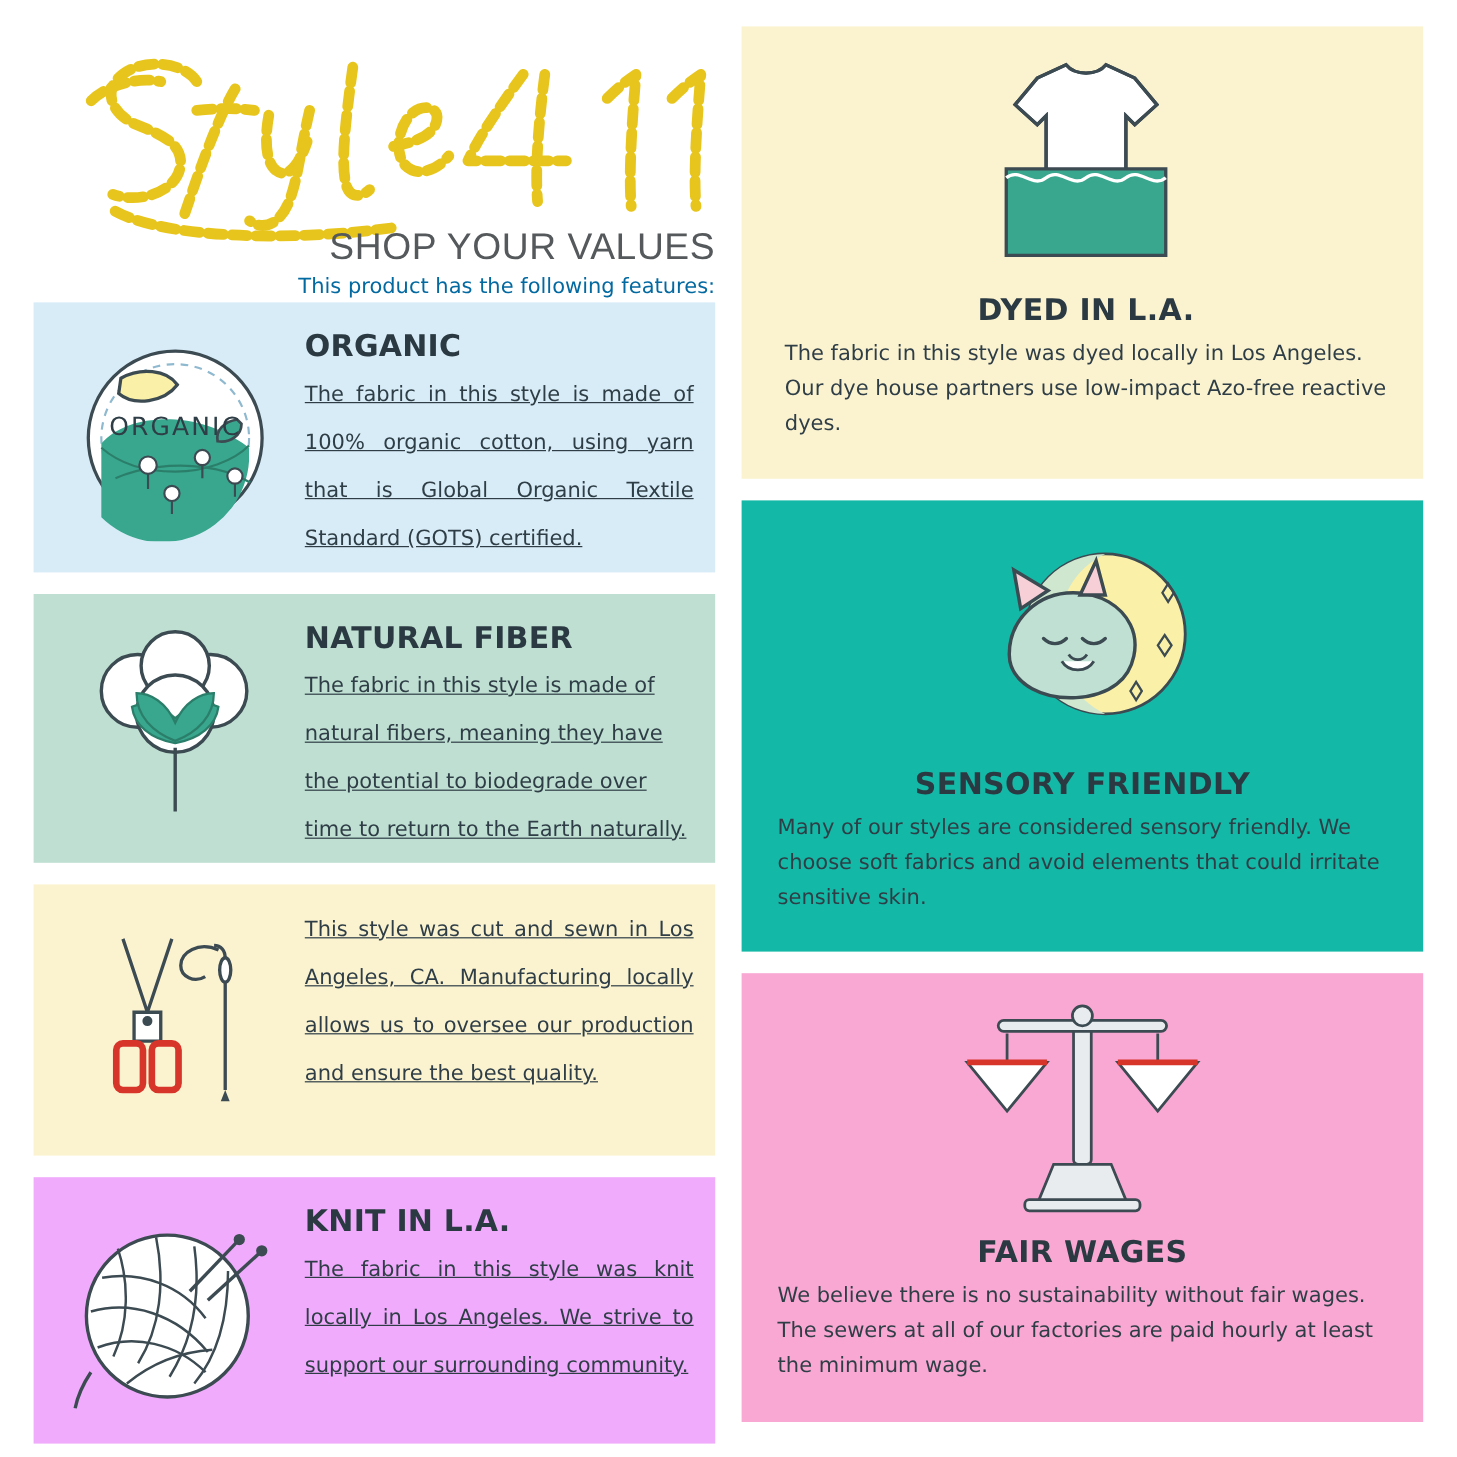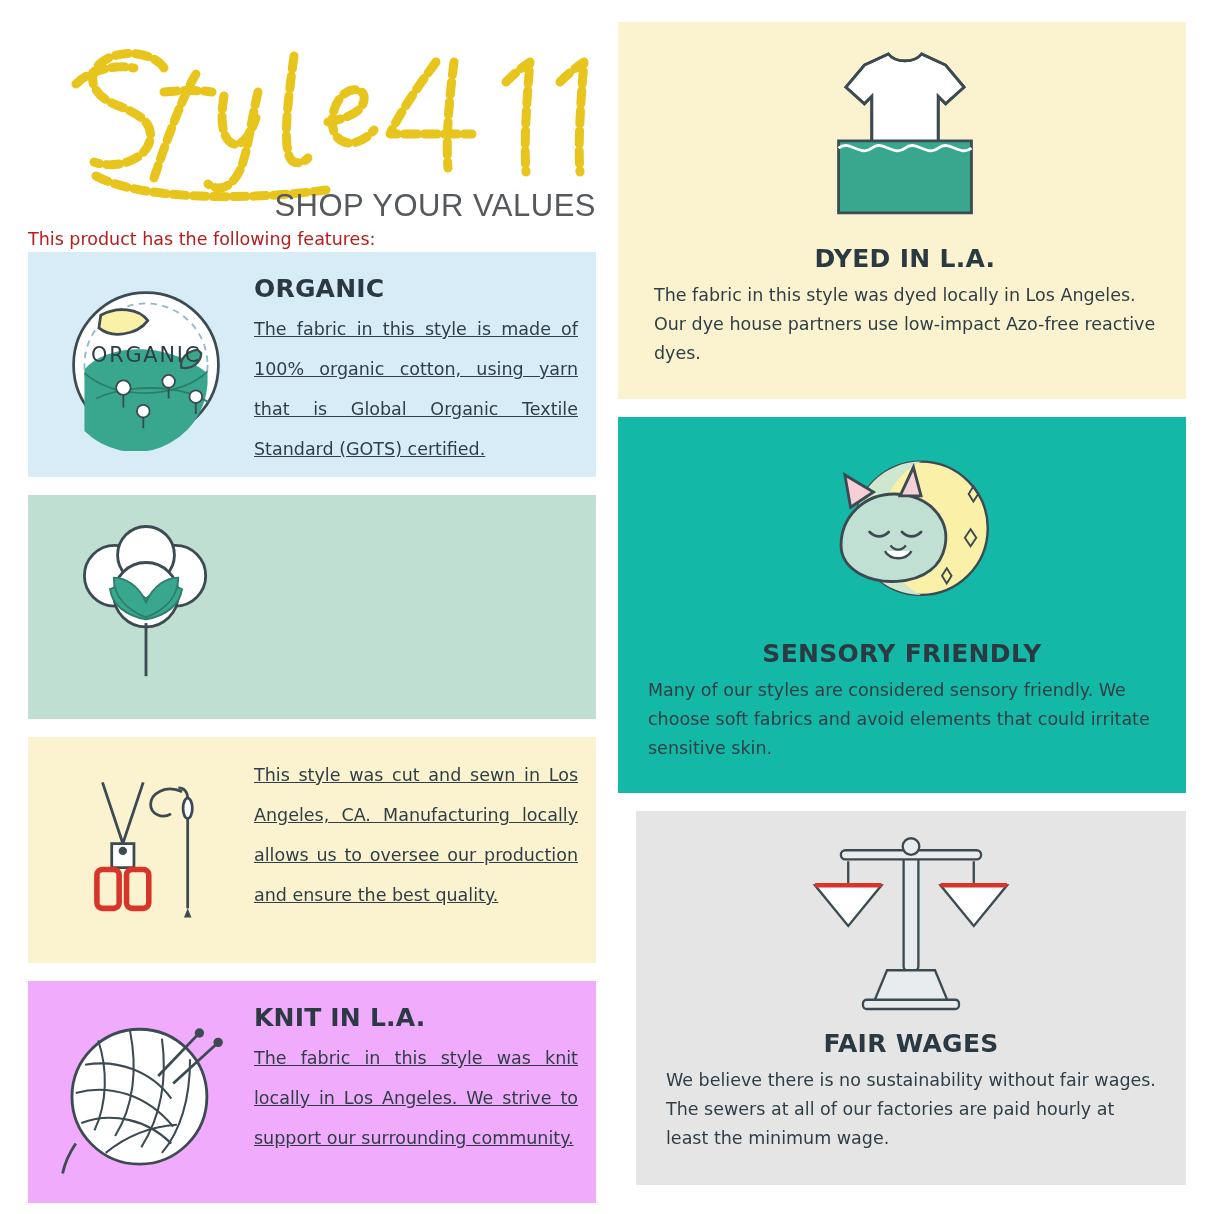--- a/index.html
+++ b/index.html
@@ -56,23 +56,24 @@
     font-family: "Liberation Sans", sans-serif;
     font-size: 31px;
     letter-spacing: 0.5px;
     color: #55595b;
   }
   .brand-sub {
     position: absolute;
     left: 0;
     top: 207px;
     width: 568px;
+    text-align: right;
     font-family: "DejaVu Sans", sans-serif;
     font-size: 17.5px;
-    color: #b91c1c;
+    color: #0369a1;
   }
 
   
   .card {
     position: relative;
     box-sizing: border-box;
     margin-bottom: 18px;
     overflow: hidden;
   }
   .card-left {
@@ -216,20 +217,24 @@
             <circle cx="62" cy="62" r="32"></circle>
             <circle cx="126" cy="62" r="32"></circle>
             <circle cx="95" cy="40" r="30"></circle>
             <circle cx="95" cy="82" r="34"></circle>
           </g>
           <path d="M95 86c-14-12-30-14-38-10 2 16 16 28 38 32 22-4 36-16 38-32-8-4-24-2-38 10z" fill="#39a78e" stroke="#2b7f6a" stroke-width="2"></path>
           <path d="M95 90c-8-18-22-26-34-26 0 20 14 34 34 42 20-8 34-22 34-42-12 0-26 8-34 26z" fill="#39a78e" stroke="#2b7f6a" stroke-width="2"></path>
           <path d="M95 112v56" stroke="#3c4a52" stroke-width="3" fill="none"></path>
         </svg>
       </div>
+      <div class="card-body">
+        <div class="card-title">NATURAL FIBER</div>
+        <div class="card-text left-align">The fabric in this style is made of natural fibers, meaning they have the potential to biodegrade over time to return to the Earth naturally.</div>
+      </div>
     </div>
 
     <div class="card card-left" style="background:#fbf3d0;height:226px;">
       <div class="card-icon">
         <svg viewBox="0 0 190 190" width="176" height="176" aria-hidden="true">
 
           <g fill="none" stroke="#3c4a52" stroke-width="3">
             <path d="M48 22l22 66M92 22L70 88"></path>
             <path d="M58 88h24v26H58z" fill="#ffffff"></path>
             <circle cx="70" cy="96" r="3" fill="#3c4a52"></circle>
@@ -312,21 +317,21 @@
           <path d="M112 124c6 10 22 10 28 0" fill="#ffffff" stroke="#3c4a52" stroke-width="2.5"></path>
           <g fill="none" stroke="#3c4a52" stroke-width="2">
             <path d="M200 64l5-8 5 8-5 8zM196 110l6-9 6 9-6 9zM172 150l5-8 5 8-5 8z"></path>
           </g>
         </svg>
       </div>
       <div class="rcard-title">SENSORY FRIENDLY</div>
       <div class="rcard-text">Many of our styles are considered sensory friendly. We choose soft fabrics and avoid elements that could irritate sensitive skin.</div>
     </div>
 
-    <div class="rcard" style="background:#e5e5e5;height:374px;margin-left:18px;">
+    <div class="rcard" style="background:#f9a8d4;height:374px;">
       <div class="rcard-icon">
         <svg viewBox="0 0 260 210" width="240" height="196" aria-hidden="true">
           <rect x="122" y="24" width="16" height="130" rx="4" fill="#e9ecee" stroke="#3c4a52" stroke-width="2.5"></rect>
           <rect x="54" y="24" width="152" height="10" rx="5" fill="#e9ecee" stroke="#3c4a52" stroke-width="2.5"></rect>
           <circle cx="130" cy="20" r="9" fill="#e9ecee" stroke="#3c4a52" stroke-width="2.5"></circle>
           <path d="M62 36v26M198 36v26" stroke="#3c4a52" stroke-width="2.5" fill="none"></path>
           <path d="M26 62h72l-36 44z" fill="#ffffff" stroke="#3c4a52" stroke-width="2.5"></path>
           <path d="M162 62h72l-36 44z" fill="#ffffff" stroke="#3c4a52" stroke-width="2.5"></path>
           <path d="M26 62h72M162 62h72" stroke="#d8352a" stroke-width="5"></path>
           <path d="M104 154h52l14 34h-80z" fill="#e9ecee" stroke="#3c4a52" stroke-width="2.5"></path>

